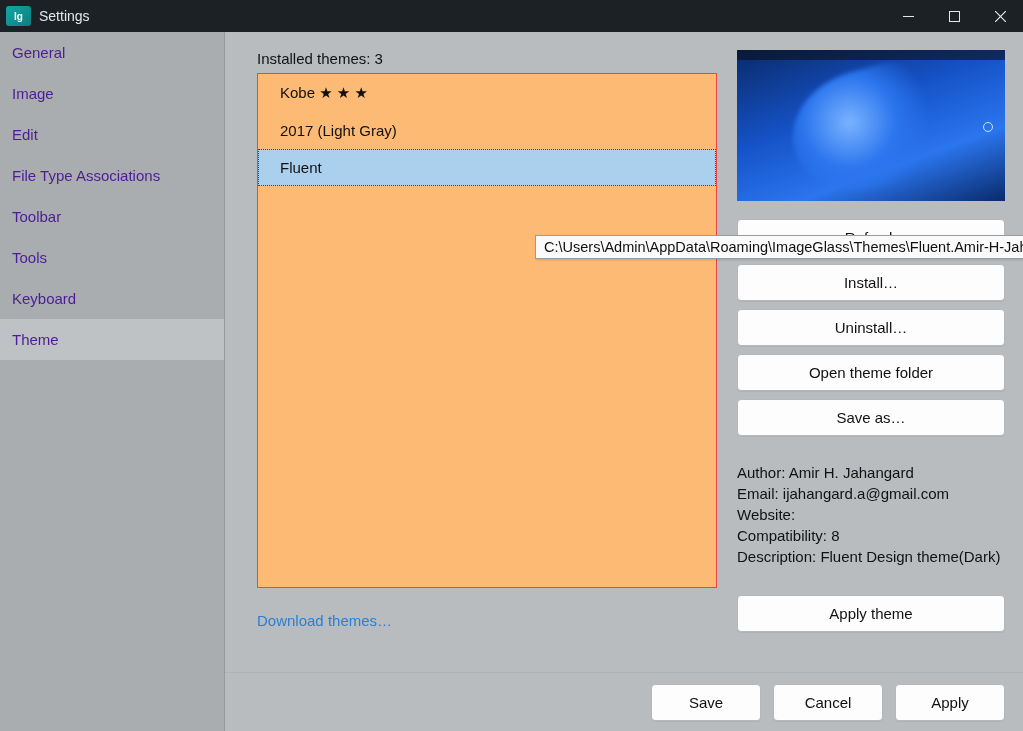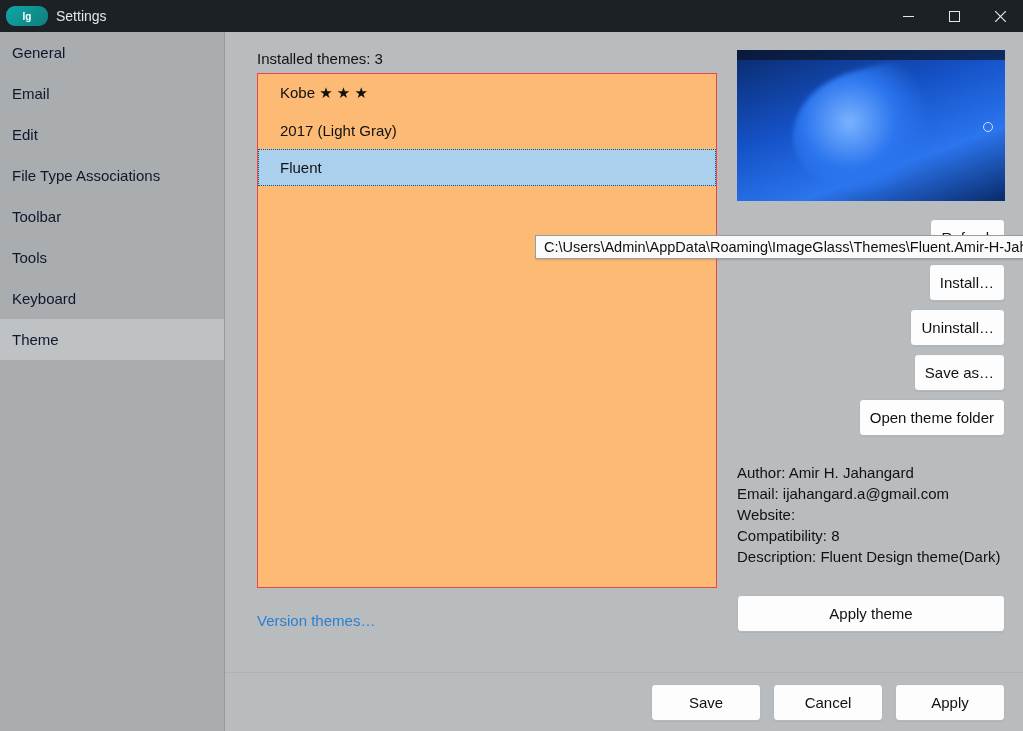--- a/index.html
+++ b/index.html
@@ -3,38 +3,38 @@
 <meta charset="utf-8">
 <style>
   * { box-sizing: border-box; margin: 0; padding: 0; font-family: "Segoe UI", Arial, sans-serif; }
   html, body { width: 1023px; height: 731px; overflow: hidden; background: #b9bcbe; }
   .window { width: 1023px; height: 731px; display: flex; flex-direction: column; }
   .titlebar {
     height: 32px; background: #1c2126; color: #e6e6e6;
     display: flex; align-items: center; padding-left: 6px;
   }
   .titlebar .app-icon {
-    width: 42px; height: 20px; margin-right: 8px;
+    width: 25px; height: 20px; margin-right: 8px;
     background: linear-gradient(135deg,#12a6a6,#0e7e7e);
-    border-radius: 9px; display: flex; align-items: center; justify-content: center;
+    border-radius: 3px; display: flex; align-items: center; justify-content: center;
     font-size: 10px; font-weight: bold; color: white;
   }
   .titlebar .title { font-size: 14px; }
   .titlebar .spacer { flex: 1; }
   .titlebar .win-btn {
     width: 46px; height: 32px; display: flex; align-items: center; justify-content: center;
     color: #e6e6e6;
   }
   .body { flex: 1; display: flex; background: #b4b7b9; }
   .sidebar {
     width: 225px; background: #a9adaf; display: flex; flex-direction: column;
     border-right: 1px solid #999;
   }
   .sidebar .nav-item {
-    padding: 12px 12px; font-size: 15px; color: #0f172a; cursor: default;
+    padding: 12px 12px; font-size: 15px; color: #4c1d95; cursor: default;
   }
   .sidebar .nav-item.selected { background: #bfc2c4; }
 
   .main {
     flex: 1; display: flex; flex-direction: column; background: #b9bcbe;
     position: relative;
   }
   .content {
     flex: 1; padding: 18px 18px 0 32px; display: flex; gap: 20px; overflow: hidden;
   }
@@ -63,21 +63,21 @@
   }
   .preview .topbar { position: absolute; top:0; left:0; right:0; height:10px; background: rgba(10,15,25,0.6); }
   .preview .swirl {
     position: absolute; left: 55px; top: 20px; width: 150px; height: 120px;
     background: radial-gradient(circle at 40% 40%, #7ab3ff 0%, #2b75ee 40%, transparent 70%);
     filter: blur(2px); border-radius: 50% 30% 40% 50%;
     transform: rotate(-15deg);
   }
   .preview .dot { position:absolute; right:12px; top:72px; width:10px;height:10px;border:1px solid #cfe3ff;border-radius:50%; }
 
-  .btn-stack { display: flex; flex-direction: column; gap: 8px; margin-top: 10px; align-items: flex-end; }
+  .btn-stack { display: flex; flex-direction: column; gap: 8px; margin-top: 10px; }
   .btn-stack button, .footer button, .apply-btn {
     background: #fdfdfd; border: 1px solid #b5b8ba; border-radius: 4px;
     padding: 9px 10px; font-size: 15px; color: #111; cursor: default;
     box-shadow: 0 1px 0 rgba(0,0,0,0.05);
   }
 
   .details { margin-top: 18px; font-size: 15px; color: #111; line-height: 1.4; }
   .details .row { white-space: nowrap; }
 
   .apply-wrap { margin-top: 20px; }
@@ -125,56 +125,56 @@
           <line x1="0" y1="0" x2="11" y2="11" stroke="#e6e6e6" stroke-width="1.2"></line>
           <line x1="11" y1="0" x2="0" y2="11" stroke="#e6e6e6" stroke-width="1.2"></line>
         </svg>
     </div>
   </div>
 
   <div class="body">
 
     <div class="sidebar">
       <div class="nav-item">General</div>
-      <div class="nav-item">Email</div>
+      <div class="nav-item">Image</div>
       <div class="nav-item">Edit</div>
       <div class="nav-item">File Type Associations</div>
       <div class="nav-item">Toolbar</div>
       <div class="nav-item">Tools</div>
       <div class="nav-item">Keyboard</div>
       <div class="nav-item selected">Theme</div>
     </div>
 
     <div class="main">
 
       <div class="content">
 
         <div class="left-col">
           <div class="installed-label">Installed themes: 3</div>
           <div class="theme-list">
             <div class="theme-item">Kobe ★ ★ ★</div>
             <div class="theme-item">2017 (Light Gray)</div>
             <div class="theme-item selected">Fluent</div>
           </div>
-          <div class="download-link">Version themes…</div>
+          <div class="download-link">Download themes…</div>
         </div>
 
         <div class="right-col">
           <div class="preview">
             <div class="topbar"></div>
             <div class="swirl"></div>
             <div class="dot"></div>
           </div>
 
           <div class="btn-stack">
             <button>Refresh</button>
             <button>Install…</button>
             <button>Uninstall…</button>
+            <button>Open theme folder</button>
             <button>Save as…</button>
-            <button>Open theme folder</button>
           </div>
 
           <div class="details">
             <div class="row">
               <span>Author:</span>
               <span>Amir H. Jahangard</span>
             </div>
             <div class="row">
               <span>Email:</span>
               <span>ijahangard.a@gmail.com</span>

